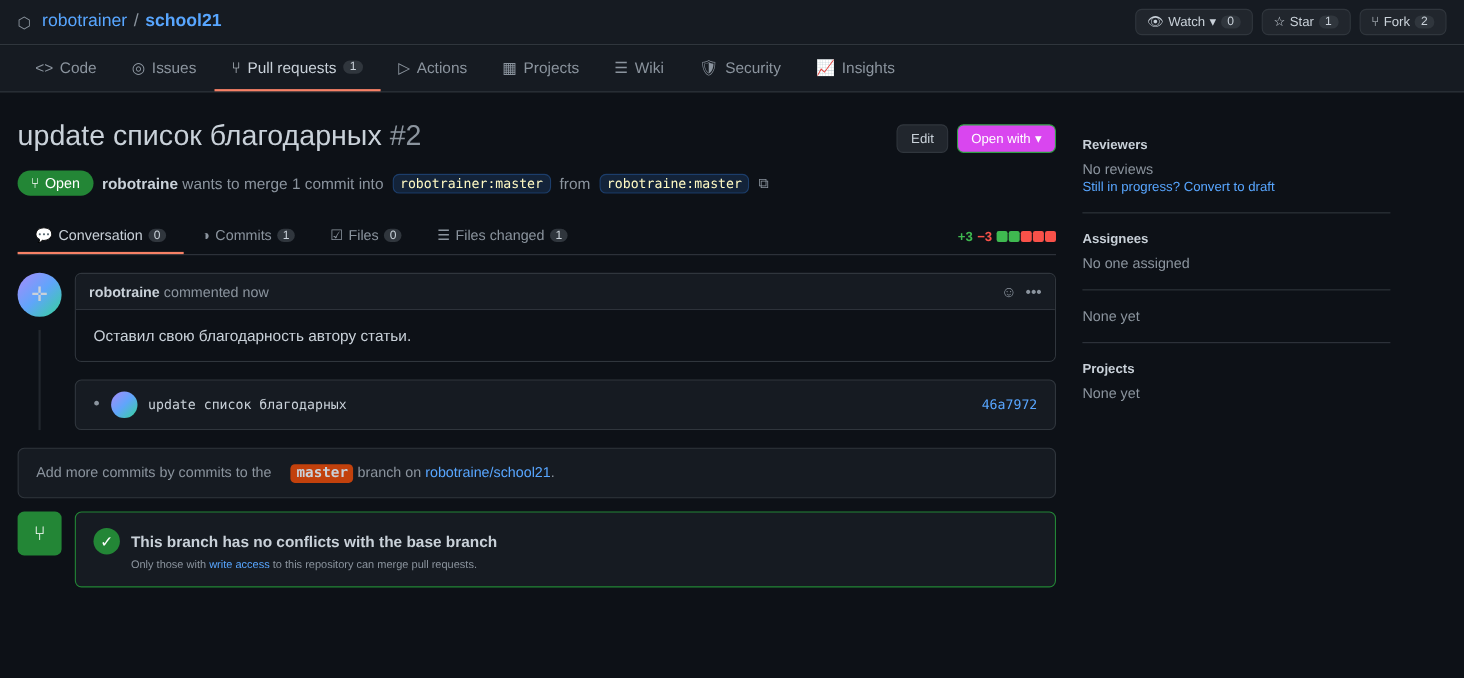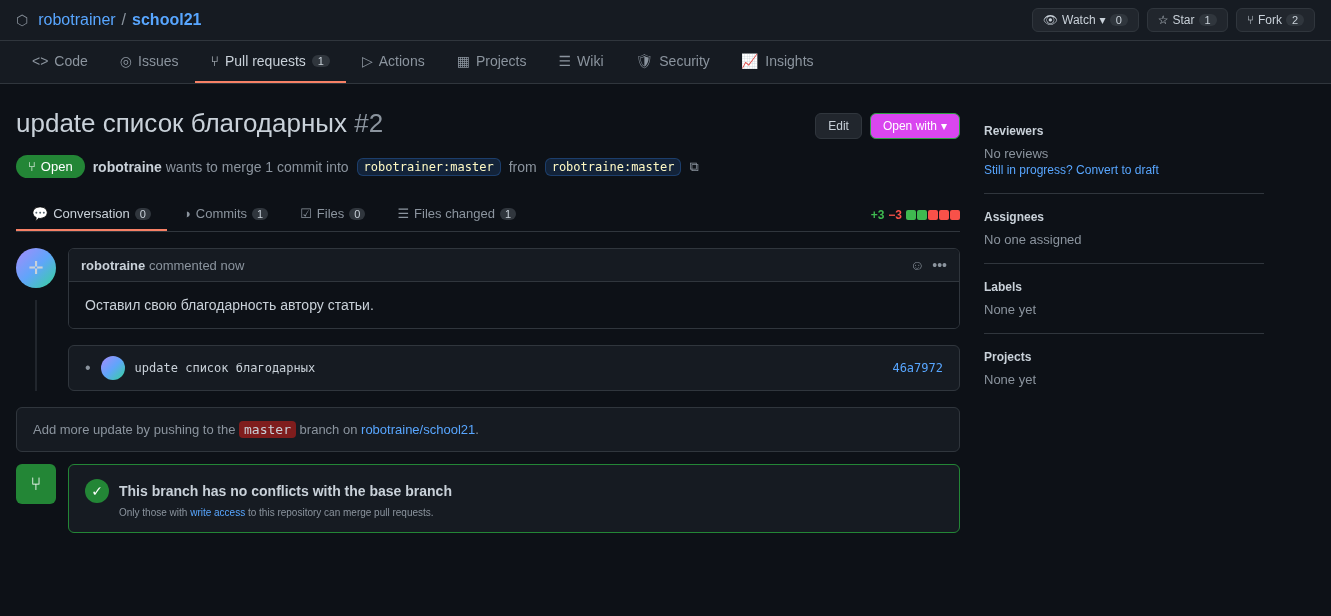--- a/index.html
+++ b/index.html
@@ -284,26 +284,27 @@
       margin-left: 0;
       background: #161b22;
       border: 1px solid #30363d;
       border-radius: 6px;
       padding: 14px 16px;
       margin-bottom: 12px;
       font-size: 13px;
       color: #8b949e;
     }
     .info-box code { 
-      background: #7f1d1d; 
+      background: #c2410c; 
       padding: 1px 5px; 
       border-radius: 4px; 
       font-family: monospace; 
-      font-weight: 400;
-      color: #c9d1d9;
+      font-weight: 700;
+      color: #c9d1d9;
+      margin-left: 14px;
     }
     .info-box a { color: #58a6ff; }
 
     
     .merge-section {
       display: flex;
       gap: 12px;
       align-items: flex-start;
     }
     .merge-icon-box {
@@ -536,21 +537,21 @@
 
       <div class="commit-row">
         <span style="color:#8b949e;font-size:16px;">•</span>
         <div class="commit-avatar"></div>
         <span class="commit-msg">update список благодарных</span>
         <a class="commit-hash">46a7972</a>
       </div>
     </div>
 
     <div class="info-box" style="margin-top:16px;">
-      <span>Add more update by pushing to the</span>
+      <span>Add more commits by commits to the</span>
       <code>master</code>
       <span>branch on</span>
       <a>robotraine/school21</a><span>.</span>
     </div>
 
     <div class="merge-section" style="margin-top:8px;">
       <div class="merge-icon-box">
         <span>⑂</span>
       </div>
       <div class="merge-content-box">
@@ -572,21 +573,20 @@
     <div class="sidebar-section">
       <div class="sidebar-title">Reviewers</div>
       <div class="sidebar-value">No reviews</div>
       <a class="sidebar-link">Still in progress? Convert to draft</a>
     </div>
     <div class="sidebar-section">
       <div class="sidebar-title">Assignees</div>
       <div class="sidebar-value">No one assigned</div>
     </div>
     <div class="sidebar-section">
-      <div class="sidebar-title">Labels</div>
       <div class="sidebar-value">None yet</div>
     </div>
     <div class="sidebar-section">
       <div class="sidebar-title">Projects</div>
       <div class="sidebar-value">None yet</div>
     </div>
   </div>
 </div>
 
 </body></html>

